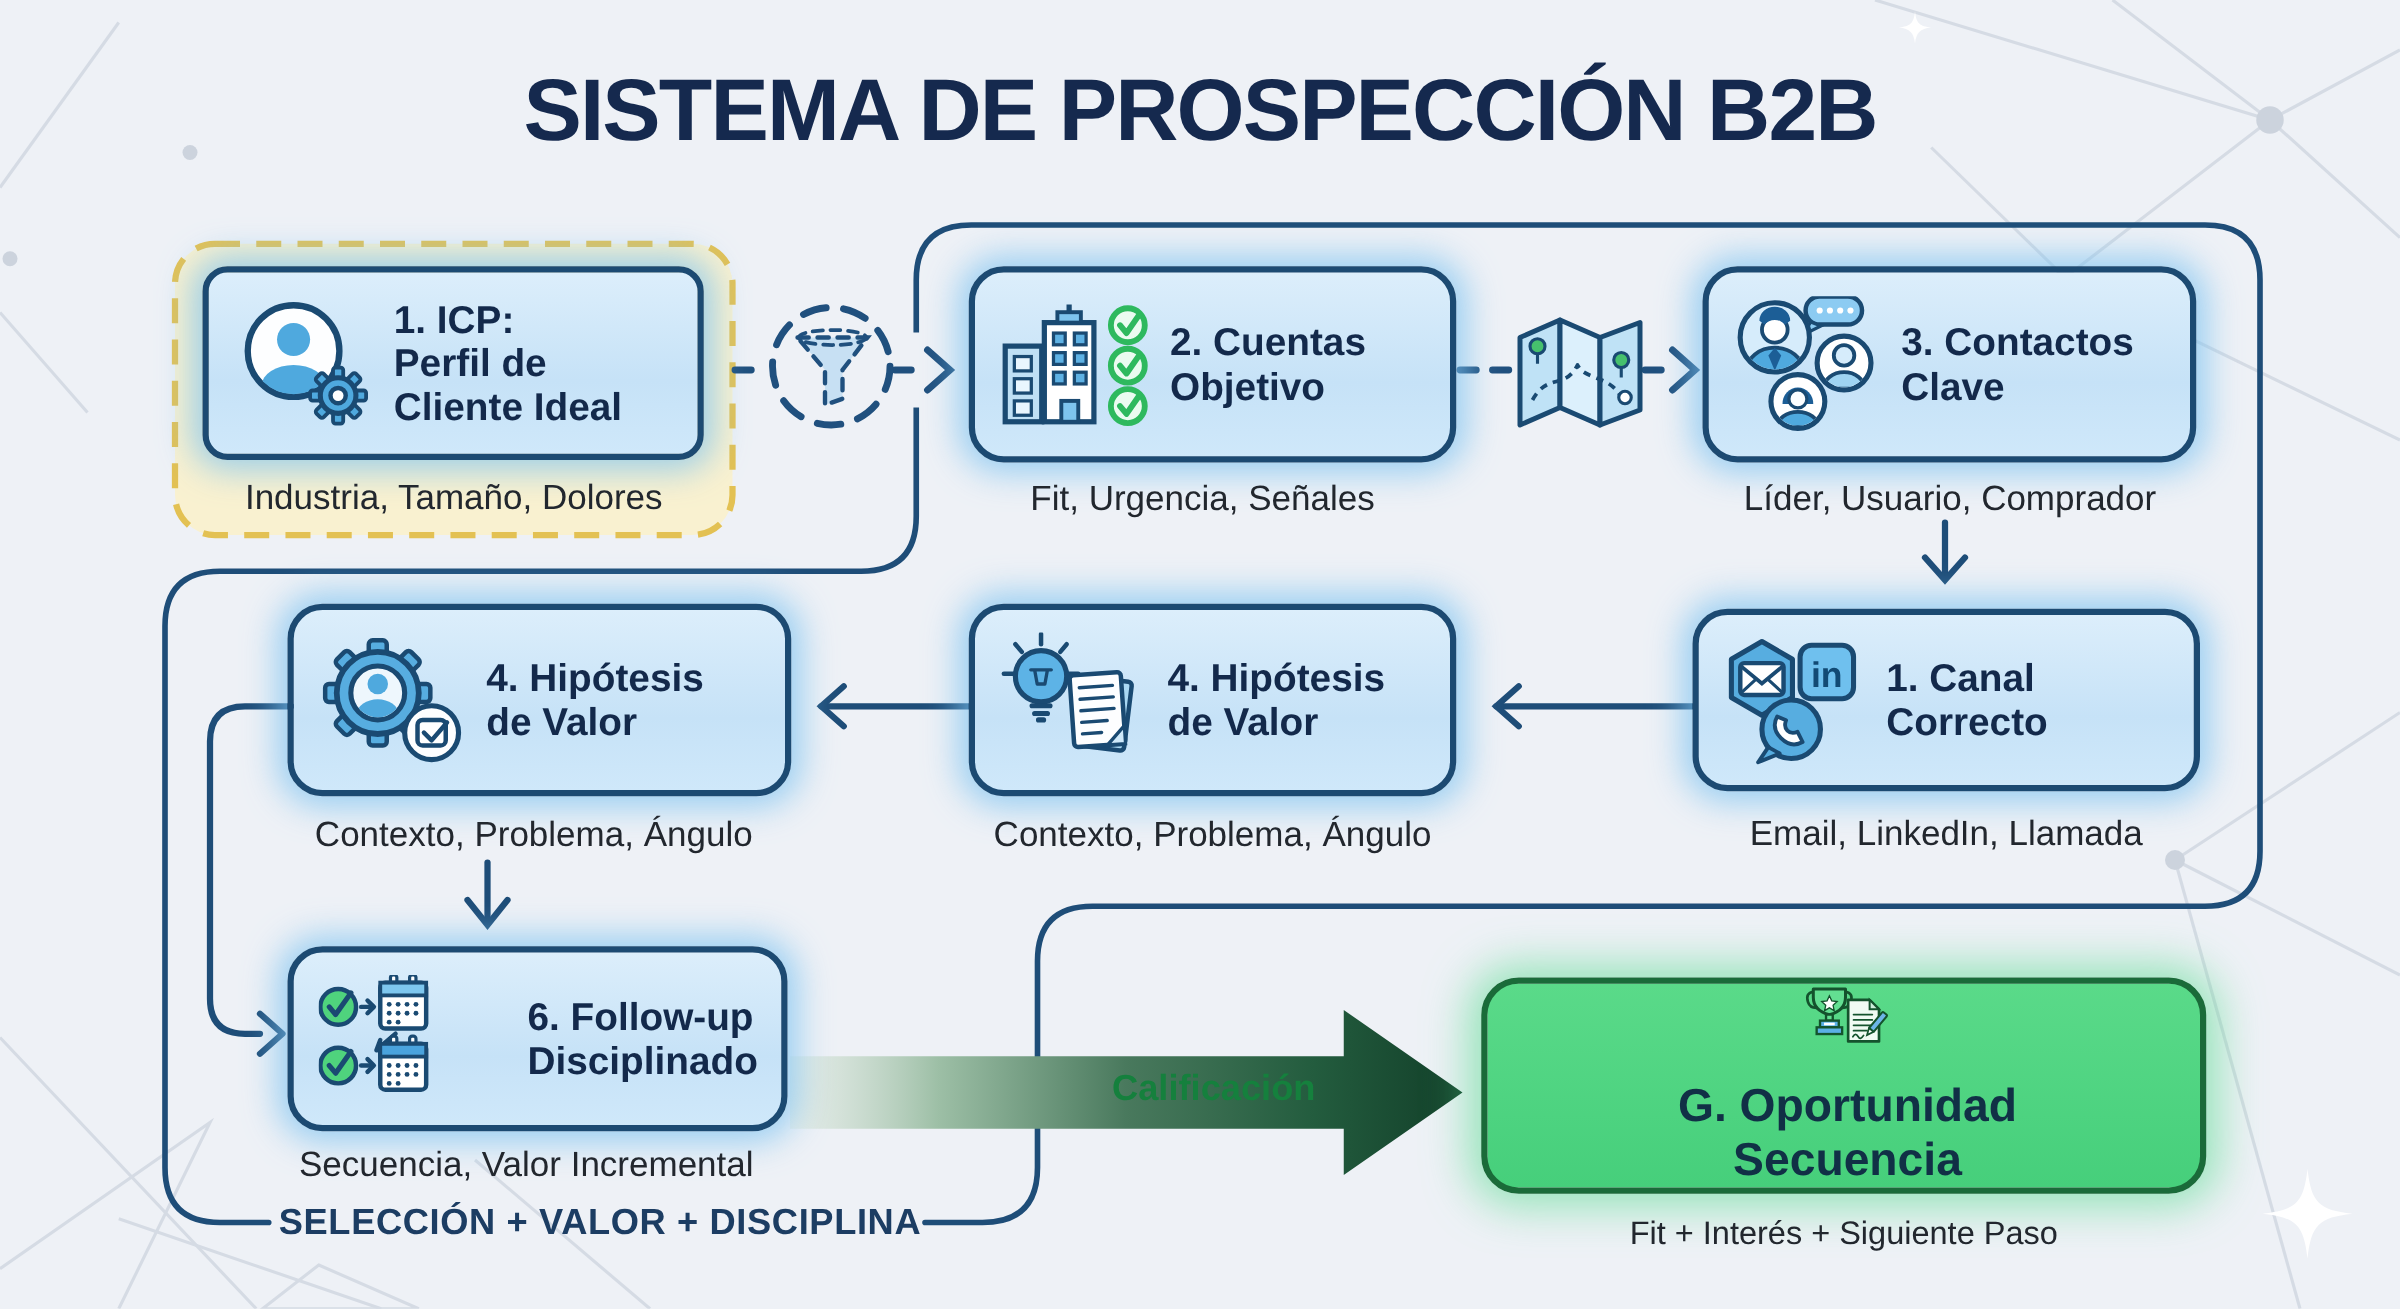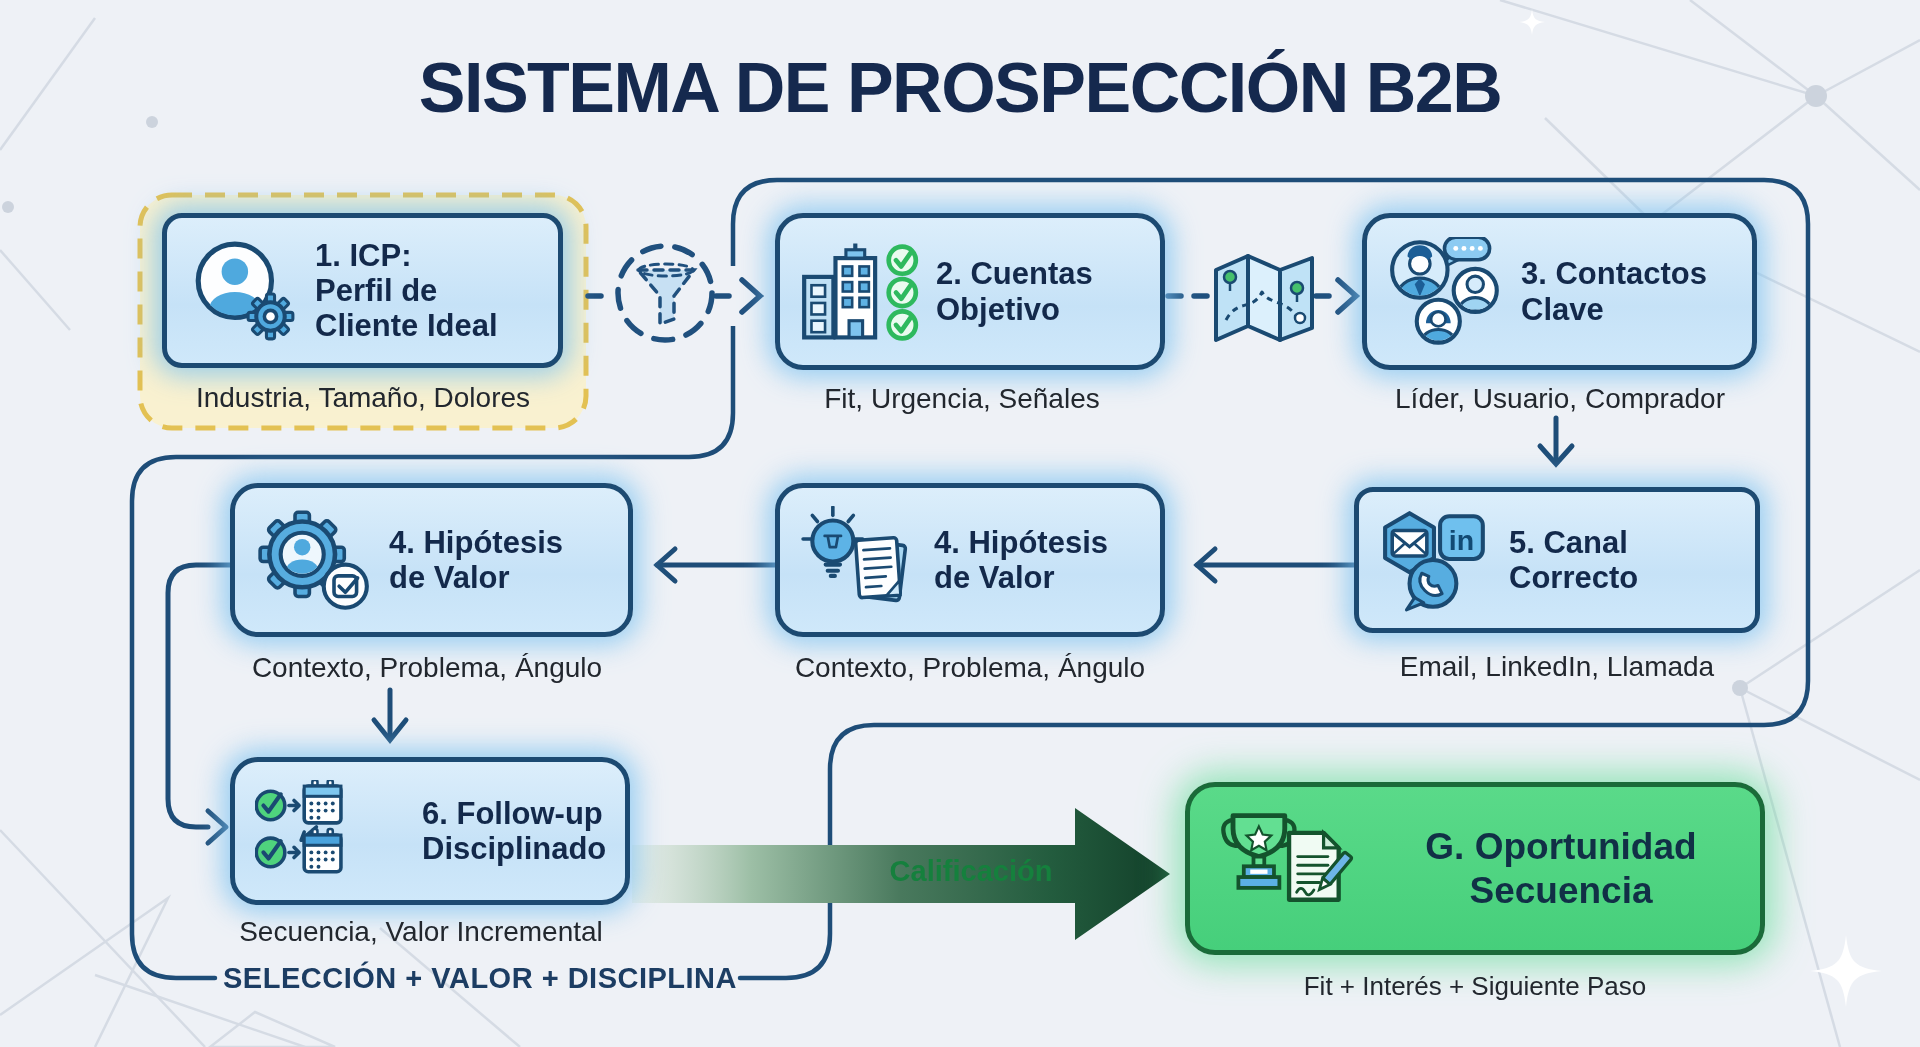--- a/index.html
+++ b/index.html
@@ -18,21 +18,21 @@
   .node svg{flex:0 0 auto;}
   .cap{position:absolute;transform:translateX(-50%);white-space:nowrap;
        font-size:28px;color:#22272e;font-weight:500;}
   .yellow{position:absolute;left:138px;top:193px;width:450px;height:237px;
           background:rgba(250,241,206,.95);border:5px dashed #e3c153;border-radius:34px;
           box-sizing:border-box;}
   .green-node{position:absolute;left:1185px;top:782px;width:580px;height:173px;
         display:flex;align-items:center;gap:14px;padding:0 16px 0 22px;box-sizing:border-box;
         background:linear-gradient(180deg,#5ada89 0%,#46cf7b 100%);
         border:5px solid #1a6b39;border-radius:30px;
-        box-shadow:0 0 34px 10px rgba(90,220,145,.6);}
+        box-shadow:0 0 34px 10px rgba(90,220,145,.6);flex-direction:column;}
   .green-node .txt{font-weight:bold;color:#113046;font-size:37px;line-height:1.18;
         text-align:center;flex:1;}
   .formula{position:absolute;left:480px;top:962px;transform:translateX(-50%);
         font-size:29px;font-weight:bold;color:#1c3d63;white-space:nowrap;letter-spacing:.5px;}
   .calif{position:absolute;left:971px;top:855px;transform:translateX(-50%);
         font-size:29px;font-weight:bold;color:#15803d;white-space:nowrap;}
   .capG{font-size:26px;}
 </style>
 </head>
 <body>
@@ -330,34 +330,34 @@
       <path d="M96,74 L96,88 L82,88 Z" fill="#cfe9fa" stroke="#1a4a72" stroke-width="2.6"></path>
     </g>
   </svg>
   <div class="txt">
     <div>4. Hipótesis</div>
     <div>de Valor</div>
   </div>
 </div>
 <div class="cap" style="left:970px;top:652px;">Contexto, Problema, Ángulo</div>
 
-<div class="node" style="left:1354px;top:487px;width:406px;height:146px;border-radius:19px;">
+<div class="node" style="left:1354px;top:487px;width:406px;height:146px;">
   <svg width="114" height="104" viewBox="0 0 112 102">
     <polygon points="30,5 54,19 54,49 30,63 6,49 6,19" fill="#57ade0" stroke="#1a4a72" stroke-width="4" stroke-linejoin="round"></polygon>
     <rect x="13" y="22" width="34" height="25" rx="3" fill="#ffffff" stroke="#1a4a72" stroke-width="3.5"></rect>
     <path d="M13,24 L30,38 L47,24" fill="none" stroke="#1a4a72" stroke-width="3"></path>
     <path d="M13,46 L25,35 M47,46 L35,35" fill="none" stroke="#1a4a72" stroke-width="2.5"></path>
     <rect x="60" y="8" width="42" height="42" rx="9" fill="#6fc0ee" stroke="#1a4a72" stroke-width="4"></rect>
     <text x="81" y="41" text-anchor="middle" font-family="Liberation Sans, sans-serif" font-size="28" font-weight="bold" fill="#124a74">in</text>
     <circle cx="53" cy="74" r="23" fill="#57ade0" stroke="#1a4a72" stroke-width="4"></circle>
     <path d="M35,88 L27,100 L44,93 Z" fill="#57ade0" stroke="#1a4a72" stroke-width="3" stroke-linejoin="round"></path>
     <path d="M42,64 q-5,9 3,17 q8,8 17,3 l-4,-8 q-5,2 -8,-1 q-3,-3 -1,-8 Z" fill="#ffffff" stroke="#1a4a72" stroke-width="3" stroke-linejoin="round"></path>
   </svg>
   <div class="txt">
-    <div>5. Canal</div>
+    <div>1. Canal</div>
     <div>Correcto</div>
   </div>
 </div>
 <div class="cap" style="left:1557px;top:651px;">Email, LinkedIn, Llamada</div>
 
 <div class="node" style="left:230px;top:757px;width:400px;height:148px;gap:39px;">
   <svg width="128" height="102" viewBox="0 0 125 100">
     <circle cx="15" cy="25" r="14" fill="#4fd37d" stroke="#1a4a72" stroke-width="3.5"></circle>
     <polyline points="8,25 13,31 25,14" fill="none" stroke="#1a4a72" stroke-width="4" stroke-linecap="round" stroke-linejoin="round"></polyline>
     <g stroke="#1a4a72" stroke-width="3.5" fill="none" stroke-linecap="round" stroke-linejoin="round">

